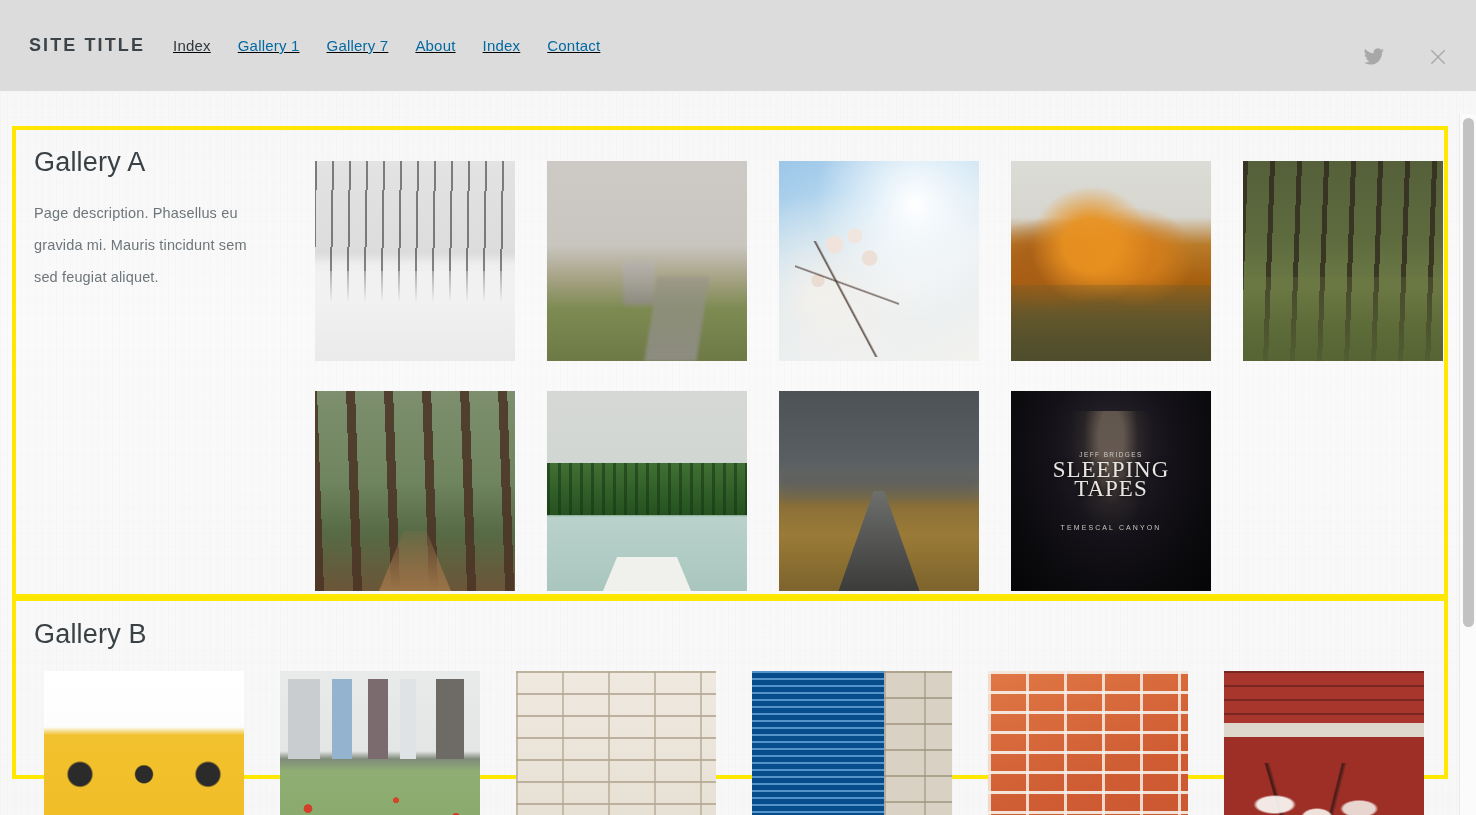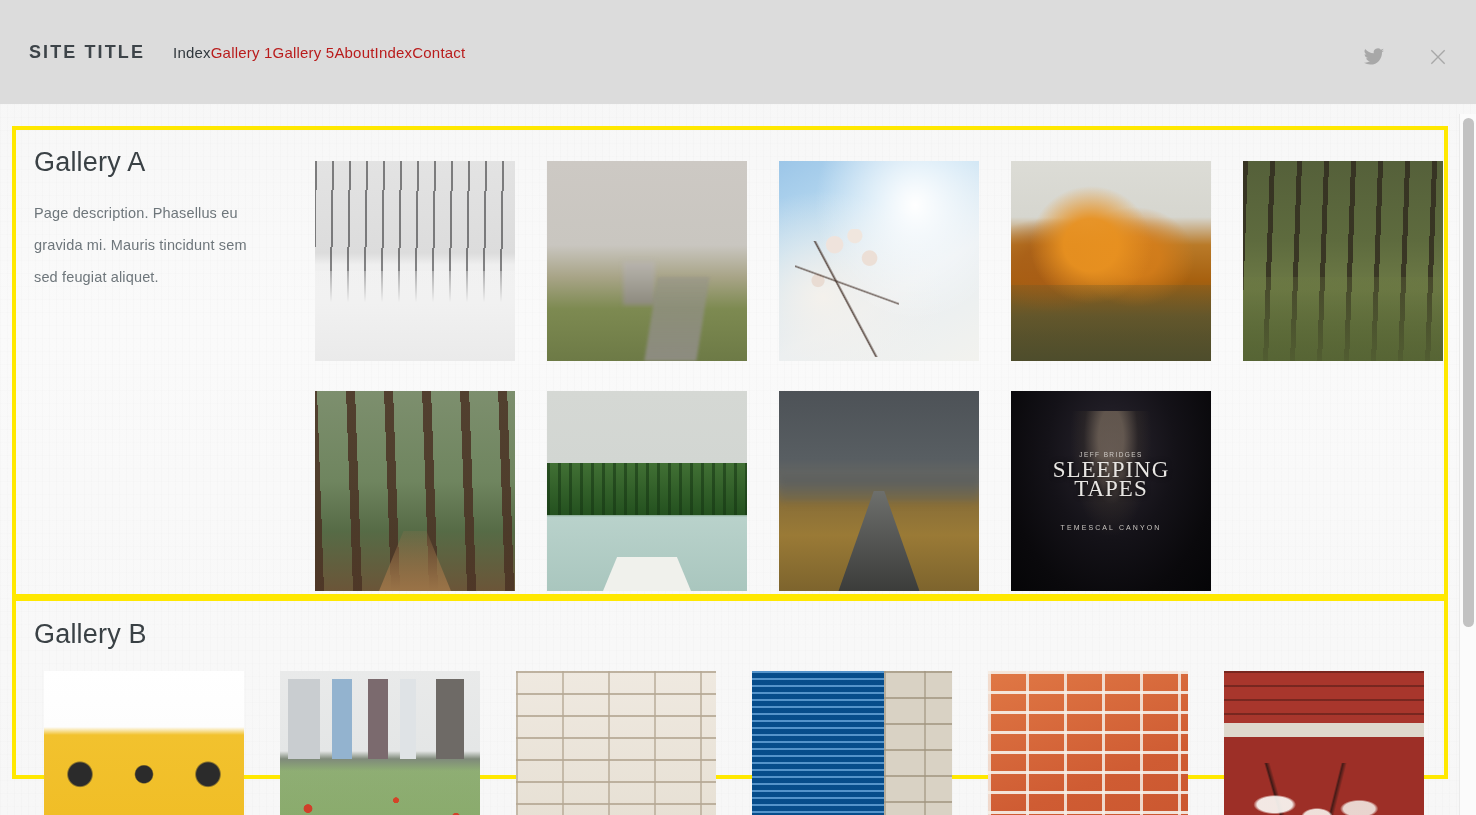--- a/index.html
+++ b/index.html
@@ -31,21 +31,21 @@
         rgba(0,0,0,0.000) 1px, rgba(0,0,0,0.000) 13px),
       linear-gradient(180deg, #f6f6f6 0%, #fafafa 40%, #f7f7f7 100%);
     overflow: hidden;
   }
 
   
   .site-header {
     position: absolute;
     top: 0; left: 0;
     width: 1476px;
-    height: 104px;
+    height: 91px;
     background: #dcdcdc;
     display: flex;
     align-items: center;
     z-index: 30;
     text-align: center;
   }
 
   .site-title {
     margin-left: 29px;
     font-size: 18px;
@@ -53,25 +53,27 @@
     letter-spacing: 2.1px;
     color: #3d4449;
     text-transform: uppercase;
     white-space: nowrap;
   }
 
   .main-nav {
     display: flex;
     align-items: baseline;
     margin-left: 28px;
+    gap: 27px;
+    text-decoration: underline;
   }
 
   .nav-item {
     font-size: 15px;
-    color: #b91c1c;
+    color: #0369a1;
     letter-spacing: 0.2px;
     white-space: nowrap;
     cursor: pointer;
   }
   .nav-item.is-active { color: #31383d; }
 
   .header-right {
     position: absolute;
     right: 0;
     top: 0;
@@ -523,21 +525,21 @@
 <body>
 
 <div class="viewport">
 
   <header class="site-header">
     <div class="site-title">SITE TITLE</div>
 
     <nav class="main-nav">
       <a class="nav-item is-active">Index</a>
       <a class="nav-item">Gallery 1</a>
-      <a class="nav-item">Gallery 5</a>
+      <a class="nav-item">Gallery 7</a>
       <a class="nav-item">About</a>
       <a class="nav-item">Index</a>
       <a class="nav-item">Contact</a>
     </nav>
 
     <div class="header-right">
       <div class="icon-btn">
         <svg width="22" height="22" viewBox="0 0 24 24" aria-hidden="true">
           <path fill="#a8a8a8" d="M23 4.9a9 9 0 0 1-2.6.7 4.5 4.5 0 0 0 2-2.5 9 9 0 0 1-2.9 1.1A4.5 4.5 0 0 0 11.7 8a12.8 12.8 0 0 1-9.3-4.7 4.5 4.5 0 0 0 1.4 6 4.4 4.4 0 0 1-2-.6v.1a4.5 4.5 0 0 0 3.6 4.4 4.5 4.5 0 0 1-2 .1 4.5 4.5 0 0 0 4.2 3.1A9 9 0 0 1 1 18.3a12.7 12.7 0 0 0 6.9 2c8.3 0 12.8-6.9 12.8-12.8v-.6A9.1 9.1 0 0 0 23 4.9z"></path>
         </svg>

